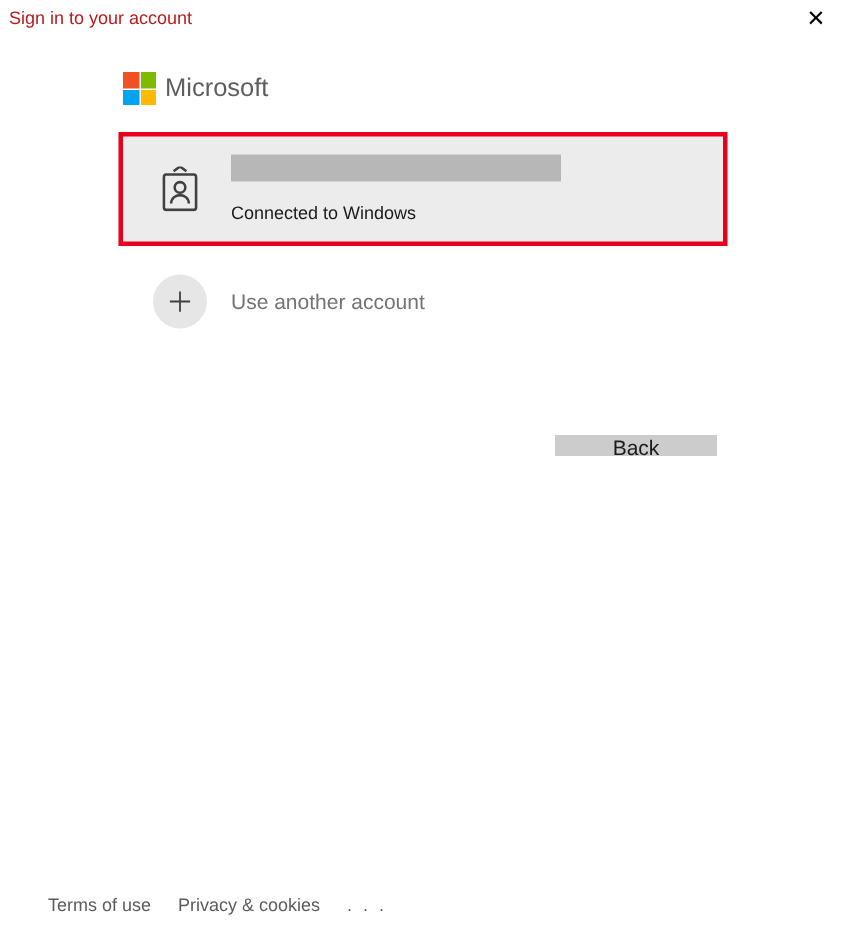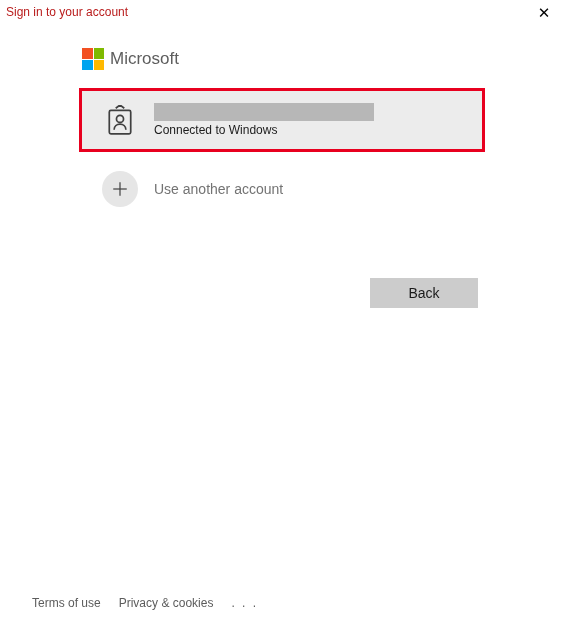--- a/index.html
+++ b/index.html
@@ -104,21 +104,21 @@
     }
     .plus-circle svg {
       width: 18px;
       height: 18px;
       color: #404040;
     }
     .account-texts {
       margin-left: 12px;
       display: flex;
       flex-direction: column;
-      gap: 0;
+      gap: 12px;
     }
     .redacted {
       width: 220px;
       height: 18px;
       background: #b7b7b7;
       display: inline-block;
     }
     .account-sub {
       font-size: 12px;
       color: #1b1b1b;
@@ -129,21 +129,21 @@
       color: #737373;
     }
     .actions {
       display: flex;
       justify-content: flex-end;
       margin-top: 58px;
       padding-right: 4px;
     }
     .back-btn {
       width: 108px;
-      height: 30px;
+      height: 14px;
       background: #cccccc;
       border: none;
       font-size: 14px;
       color: #1b1b1b;
       cursor: pointer;
       font-family: inherit;
     }
     .footer {
       position: absolute;
       bottom: 12px;

